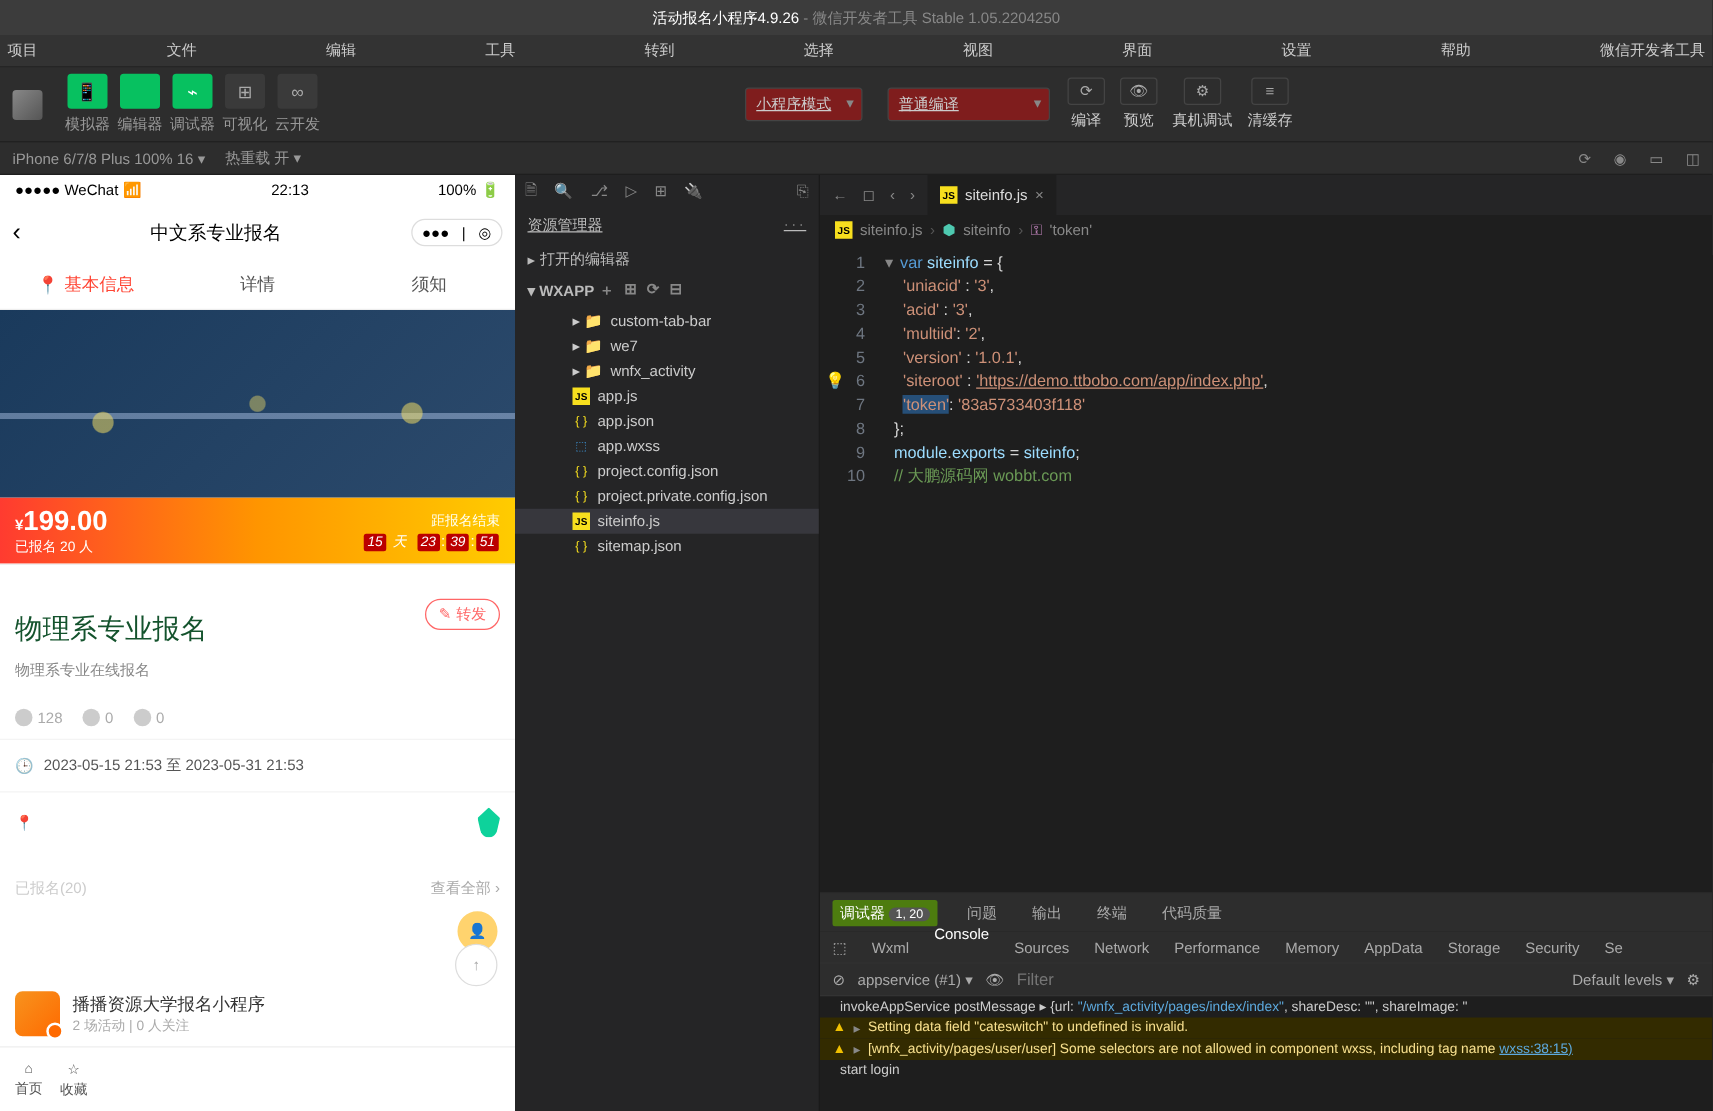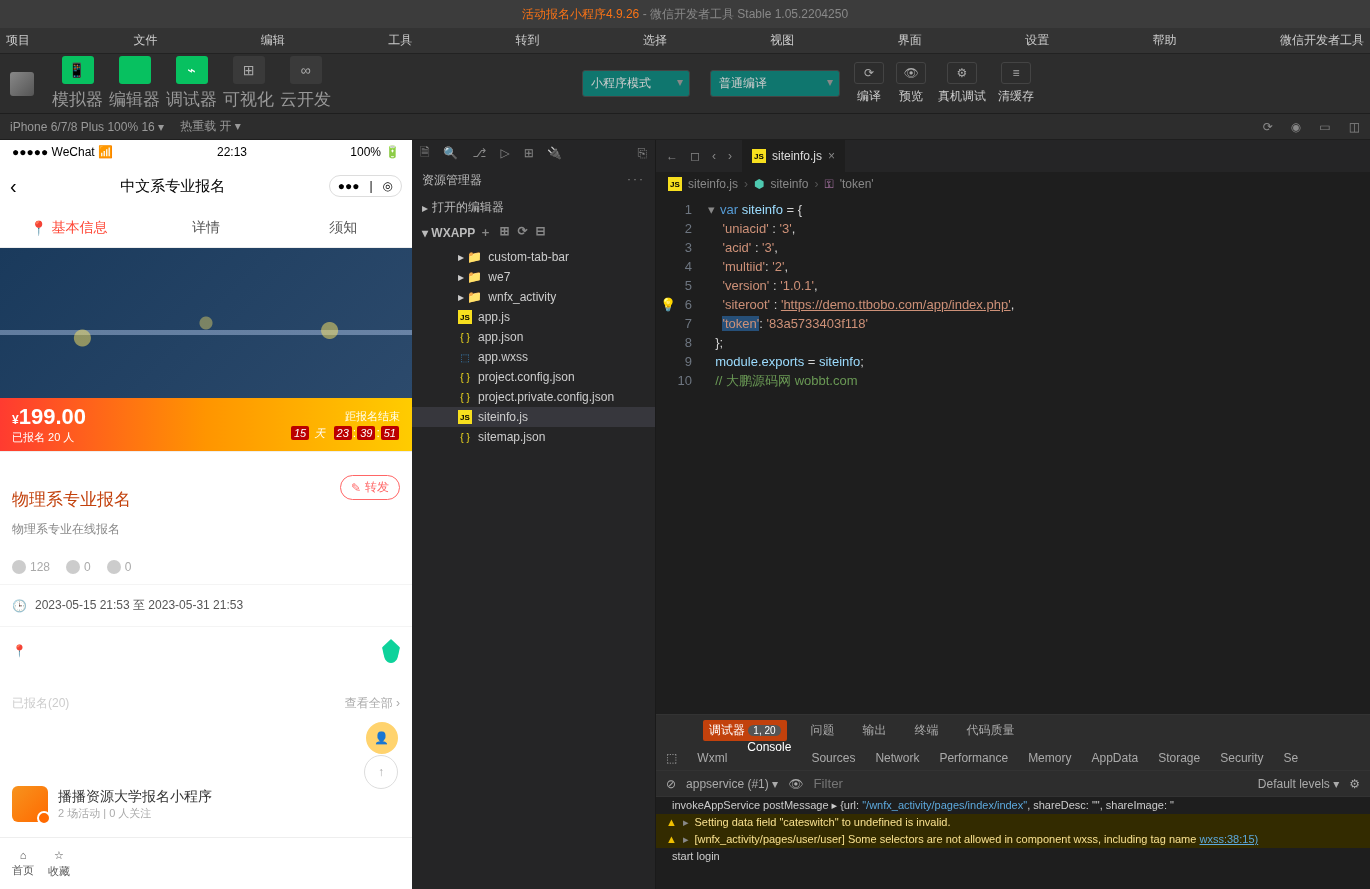--- a/index.html
+++ b/index.html
@@ -1,37 +1,37 @@
 <!DOCTYPE html>
 <html><head>
 <meta charset="utf-8">
 <style>
 * { margin: 0; padding: 0; box-sizing: border-box; font-family: "Microsoft YaHei", sans-serif; }
 body { background: #2b2b2b; color: #ccc; font-size: 12px; overflow: hidden; width: 1370px; height: 889px; }
 
 
 .titlebar { height: 28px; background: #3c3c3c; display: flex; align-items: center; padding: 0 8px; }
 .titlebar .center { flex: 1; text-align: center; color: #aaa; }
-.titlebar .app-name { color: #f97316; }
+.titlebar .app-name { color: #ffffff; }
 .titlebar .stable { color: #888; }
 
 
 .menubar { height: 26px; background: #333; display: flex; align-items: center; padding: 0 6px; gap: 14px; border-bottom: 1px solid #222; justify-content: space-between; }
 .menubar span { cursor: default; color: #ccc; }
 
 
 .toolbar { height: 60px; background: #2d2d2d; display: flex; align-items: center; padding: 0 10px; border-bottom: 1px solid #1e1e1e; }
 .tbtn-group { display: flex; align-items: flex-start; gap: 6px; }
 .tbtn { display: flex; flex-direction: column; align-items: center; gap: 4px; }
 .tbtn .ico { width: 32px; height: 28px; display:flex; align-items:center; justify-content:center; border-radius:3px; color:#fff; font-size:14px;}
 .tbtn .ico.green { background: #07c160; }
 .tbtn .ico.gray { background: #3a3a3a; color:#aaa; }
-.tbtn .lbl { font-size: 17px; color: #999; }
+.tbtn .lbl { font-size: 12px; color: #999; }
 .spacer { flex: 1; }
-.toolbar .select { background:#0f766e; border:1px solid #444; padding:4px 38px 4px 8px; border-radius:3px; color:#ccc; position:relative; margin-right:8px;}
+.toolbar .select { background:#7f1d1d; border:1px solid #444; padding:4px 24px 4px 8px; border-radius:3px; color:#ccc; position:relative; margin-right:8px;text-decoration:underline;}
 .toolbar .select::after{content:"▾"; position:absolute; right:6px; color:#888;}
 .toolbar .act { display:flex; flex-direction:column; align-items:center; gap:4px; margin:0 6px;}
 .toolbar .act .aico{ width:30px; height:22px; display:flex;align-items:center;justify-content:center; color:#aaa; border:1px solid #444; border-radius:3px;}
 
 
 .simbar { height: 26px; background:#2d2d2d; display:flex; align-items:center; padding:0 10px; gap:16px; color:#999; border-bottom:1px solid #1e1e1e;}
 .simbar .dd::after{content:" ▾";}
 .simbar .right{margin-left:auto; display:flex; gap:18px; align-items:center;}
 .simbar .right span{color:#888;}
 
@@ -58,21 +58,21 @@
 .priceband{background:linear-gradient(90deg,#ff3b30,#ff9500,#ffcc00); color:#fff; padding:6px 12px; display:flex; align-items:center;}
 .priceband .p{font-size:22px; font-weight:bold;}
 .priceband .p small{font-size:12px;}
 .priceband .left{display:flex;flex-direction:column;}
 .priceband .cnt{font-size:11px;}
 .priceband .right{margin-left:auto; text-align:right;}
 .priceband .right .dd{font-size:11px; color:#ffe; margin-bottom:2px;}
 .priceband .tm span{background:#b00; color:#fff; padding:1px 3px; border-radius:2px; margin:0 1px; font-size:11px;font-style:italic;}
 .card{background:#fff; padding:12px; border-top:1px solid #eee;}
 .card .hd{display:flex; align-items:center;}
-.card .hd .t{font-size:17px; color:#c2410c; flex:1;margin-top:24px;}
+.card .hd .t{font-size:22px; color:#14532d; flex:1;margin-top:24px;}
 .card .hd .share{border:1px solid #f66; color:#f66; border-radius:14px; padding:3px 10px; font-size:12px; display:flex; align-items:center; gap:4px;}
 .card .sub{color:#888; font-size:12px; margin-top:10px;}
 .stats{display:flex; gap:16px; padding:10px 12px; color:#aaa; font-size:12px; align-items:center;}
 .stats .pill{display:flex;align-items:center;gap:4px;}
 .stats .dot{width:14px;height:14px;border-radius:50%;background:#ccc; display:inline-block;}
 .row{padding:12px; display:flex; align-items:center; color:#555; border-top:1px solid #f4f4f4;}
 .row .ico{color:#bbb; margin-right:8px;}
 .row .pin{margin-left:auto; width:18px;height:24px; background:#0ed29b; clip-path:polygon(50% 0,100% 35%,80% 100%,20% 100%,0 35%); border-radius:50% 50% 50% 50%/40% 40% 60% 60%;}
 .section{background:#fff; margin-top:8px; padding:12px;}
 .section .hd2{display:flex; align-items:center;}
@@ -84,21 +84,21 @@
 .store .meta .n{color:#333; font-size:14px;}
 .store .meta .s{color:#aaa; font-size:11px;}
 .gotop{position:absolute; right:14px; bottom:100px; width:34px;height:34px;border-radius:50%; border:1px solid #ddd; background:#fff; display:flex;align-items:center;justify-content:center; color:#aaa;}
 .bottombar{position:absolute; bottom:0; left:0; right:0; height:52px; background:#fff; display:flex; align-items:center; padding:0 12px; border-top:1px solid #eee; gap:14px;}
 .bb-item{display:flex;flex-direction:column;align-items:center; color:#555; font-size:11px; gap:2px;}
 .bb-btn{flex:1; background:#ffb400; color:#333; border-radius:22px; height:38px; display:flex;align-items:center;justify-content:center; font-size:15px;}
 
 
 .explorer{ width:244px; background:#252526; border-right:1px solid #1a1a1a; display:flex; flex-direction:column;}
 .exp-icons{height:26px; display:flex; align-items:center; padding:0 8px; gap:14px; color:#888;}
-.exp-title{padding:6px 10px; display:flex; color:#bbb;}
+.exp-title{padding:6px 10px; display:flex; color:#bbb;text-decoration:underline;}
 .exp-title .more{margin-left:auto; letter-spacing:2px; color:#888;}
 .exp-sec{padding:4px 10px; color:#bbb; display:flex; align-items:center; gap:4px;}
 .exp-sec.head{font-weight:bold; justify-content:flex-start;}
 .exp-sec.head .acts{display:flex; gap:8px; color:#888;}
 .tree{padding:2px 0;}
 .tree .item{padding:3px 10px 3px 34px; display:flex; align-items:center; gap:6px; color:#ccc; cursor:default;}
 .tree .item.d1{padding-left:46px;}
 .tree .item.sel{background:#37373d;}
 .fico{width:14px;height:14px; display:inline-flex;align-items:center;justify-content:center; font-size:10px;}
 .fico.js{background:#f7df1e; color:#000; font-size:8px; font-weight:bold;}
@@ -117,21 +117,21 @@
 .gutter{width:44px; text-align:right; color:#6e7681; padding:4px 8px 0 0; position:relative;}
 .gutter .bulb{position:absolute; left:4px; top:calc(4px + 19px*5); color:#ffcc00;}
 .code{padding:4px 0 0 8px; white-space:pre; color:#d4d4d4;}
 .kw{color:#569cd6;} .str{color:#ce9178;} .prop{color:#9cdcfe;} .op{color:#d4d4d4;} .cm{color:#6a9955;} .url{color:#ce9178; text-decoration:underline;} .hl{background:#264f78;}
 .fold{color:#888; display:inline-block; width:12px;}
 
 
 .debugger{position:absolute; bottom:0; right:0; left:656px; height:175px; background:#1e1e1e; border-top:1px solid #333; display:flex; flex-direction:column;}
 .dbg-tabs{height:30px; background:#2d2d2d; display:flex; align-items:center; padding:0 10px; gap:20px; color:#aaa;}
 .dbg-tabs .dt{padding:0 4px;}
-.dbg-tabs .dt.act{background:#c2410c; color:#fff; border-radius:2px; padding:2px 6px;margin-left:37px;}
+.dbg-tabs .dt.act{background:#4d7c0f; color:#fff; border-radius:2px; padding:2px 6px;}
 .dbg-panels{height:26px; background:#2d2d2d; display:flex; align-items:center; padding:0 10px; gap:20px; color:#aaa; border-bottom:1px solid #333;}
 .dbg-panels .dp.act{color:#fff; border-bottom:2px solid #3794ff; padding-bottom:20px;}
 .dbg-filter{height:26px; background:#2d2d2d; display:flex; align-items:center; padding:0 10px; gap:10px; color:#aaa; border-bottom:1px solid #333;}
 .dbg-filter input{background:transparent; border:none; color:#ccc; flex:1; outline:none;}
 .dbg-filter .sel::after{content:" ▾";}
 .console{flex:1; overflow:auto; font-family:Consolas,monospace; font-size:11px;}
 .console .ln{padding:2px 10px; display:flex; gap:6px; align-items:flex-start;}
 .console .ln.warn{background:#332b00; color:#f8e08e;}
 .console .ln .tri{color:#888;}
 .console .ln .wico{color:#f0c000;}

